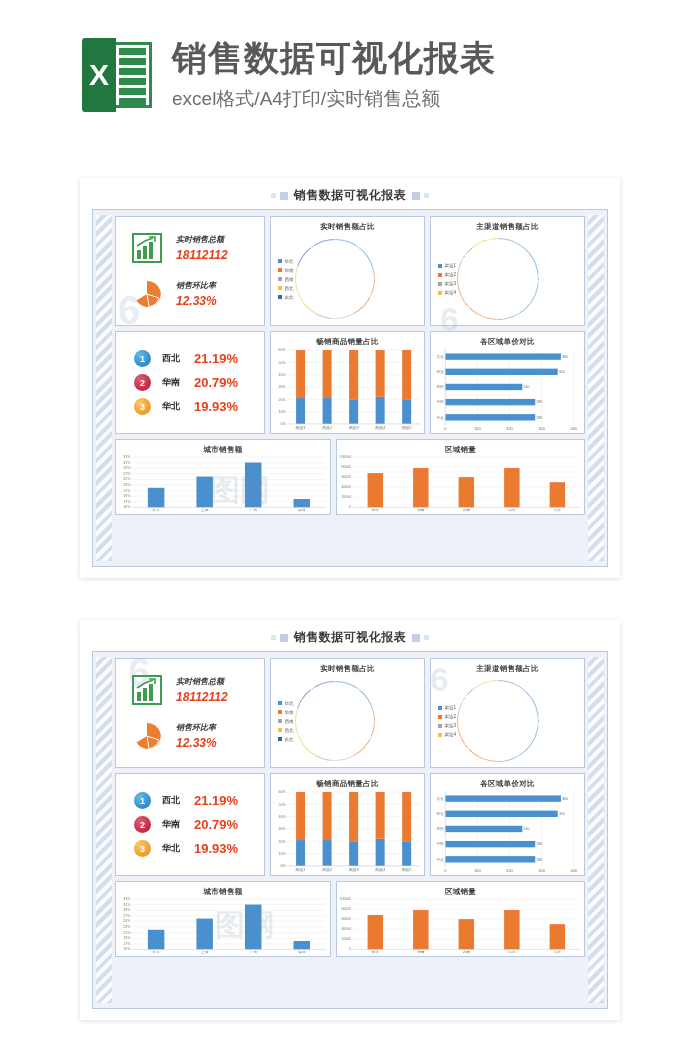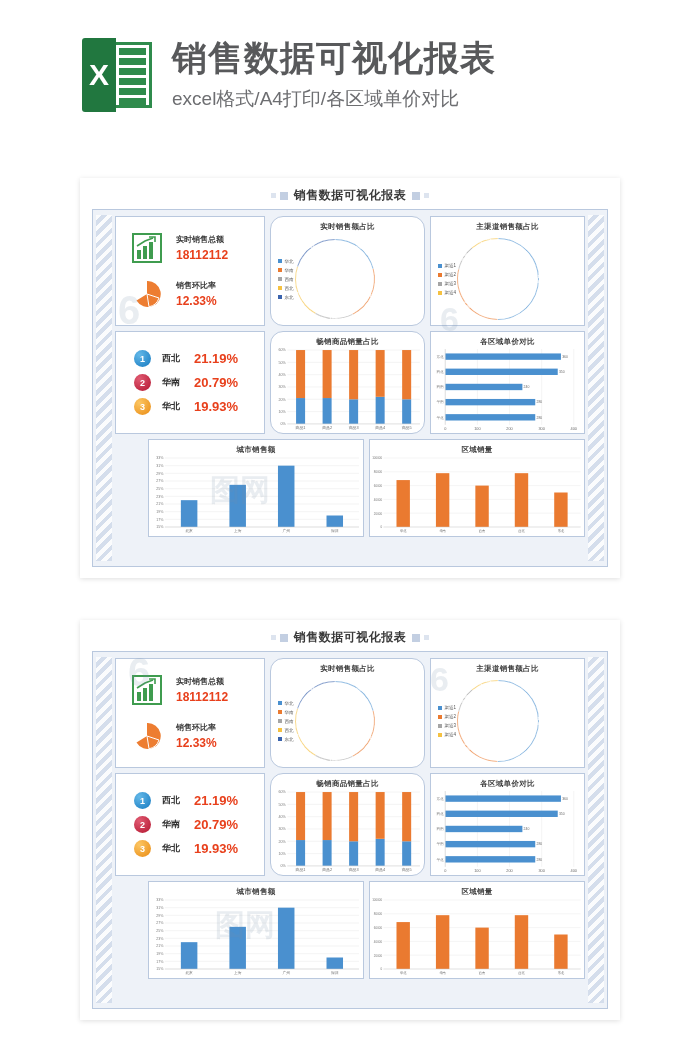--- a/index.html
+++ b/index.html
@@ -55,35 +55,35 @@
     background:repeating-linear-gradient(135deg,#ffffff 0 4px,#ccd7e8 4px 8px);
     opacity:.75;
   }
   .stripe-col.l { left:3px; }
   .stripe-col.r { right:3px; }
 
   .grid { position:absolute; left:22px; right:22px; top:6px; bottom:6px; }
   .row { display:flex; gap:5px; }
   .row.r1 { height:110px; }
   .row.r2 { height:103px; margin-top:5px; }
-  .row.r3 { height:98px; margin-top:5px;margin-left:33px; }
+  .row.r3 { height:76px; margin-top:5px; }
   .card {
     background:#fff; border:1px solid #b9c8de; position:relative; overflow:hidden;
   }
   .c-left { width:150px; flex:0 0 150px; }
-  .c-mid  { flex:1;border-radius:13px; }
+  .c-mid  { flex:1; }
   .c-right{ flex:1; }
 
   .card-title {
     text-align:center; font-size:7.5px; color:#3f3f3f; font-weight:bold;
     padding-top:5px; letter-spacing:.3px;
   }
 
   
-  .kpi { display:flex; flex-direction:column; justify-content:space-around; height:100%; padding:8px 0; }
+  .kpi { display:flex; flex-direction:column; justify-content:space-around; height:100%; padding:8px 0;font-style:italic; }
   .kpi-row { display:flex; align-items:center; padding-left:16px; }
   .kpi-ico { width:30px; height:30px; flex:0 0 30px; position:relative; }
   .kpi-text { margin-left:14px; }
   .kpi-label { font-size:8px; color:#3a3a3a; font-weight:bold; }
   .kpi-val { font-size:12px; color:#e8401c; font-weight:bold; margin-top:3px; }
 
   
   .rank { display:flex; flex-direction:column; justify-content:center; height:100%; gap:7px; padding-left:18px; }
   .rank-row { display:flex; align-items:center; }
   .medal {
@@ -131,21 +131,21 @@
         <i></i>
         <i></i>
         <i></i>
         <i></i>
         <i></i>
         <i></i>
       </div>
   </div>
   <div class="head-text">
     <div class="head-title">销售数据可视化报表</div>
-    <div class="head-sub">excel格式/A4打印/各区域单价对比</div>
+    <div class="head-sub">excel格式/A4打印/实时销售总额</div>
   </div>
 </div>
 
 <div class="sheet" id="sheet1">
   <div class="sheet-title">
     <span class="sq small"></span><span class="sq big"></span>
     <span>销售数据可视化报表</span>
     <span class="sq big"></span><span class="sq small"></span>
   </div>
   <div class="board">

